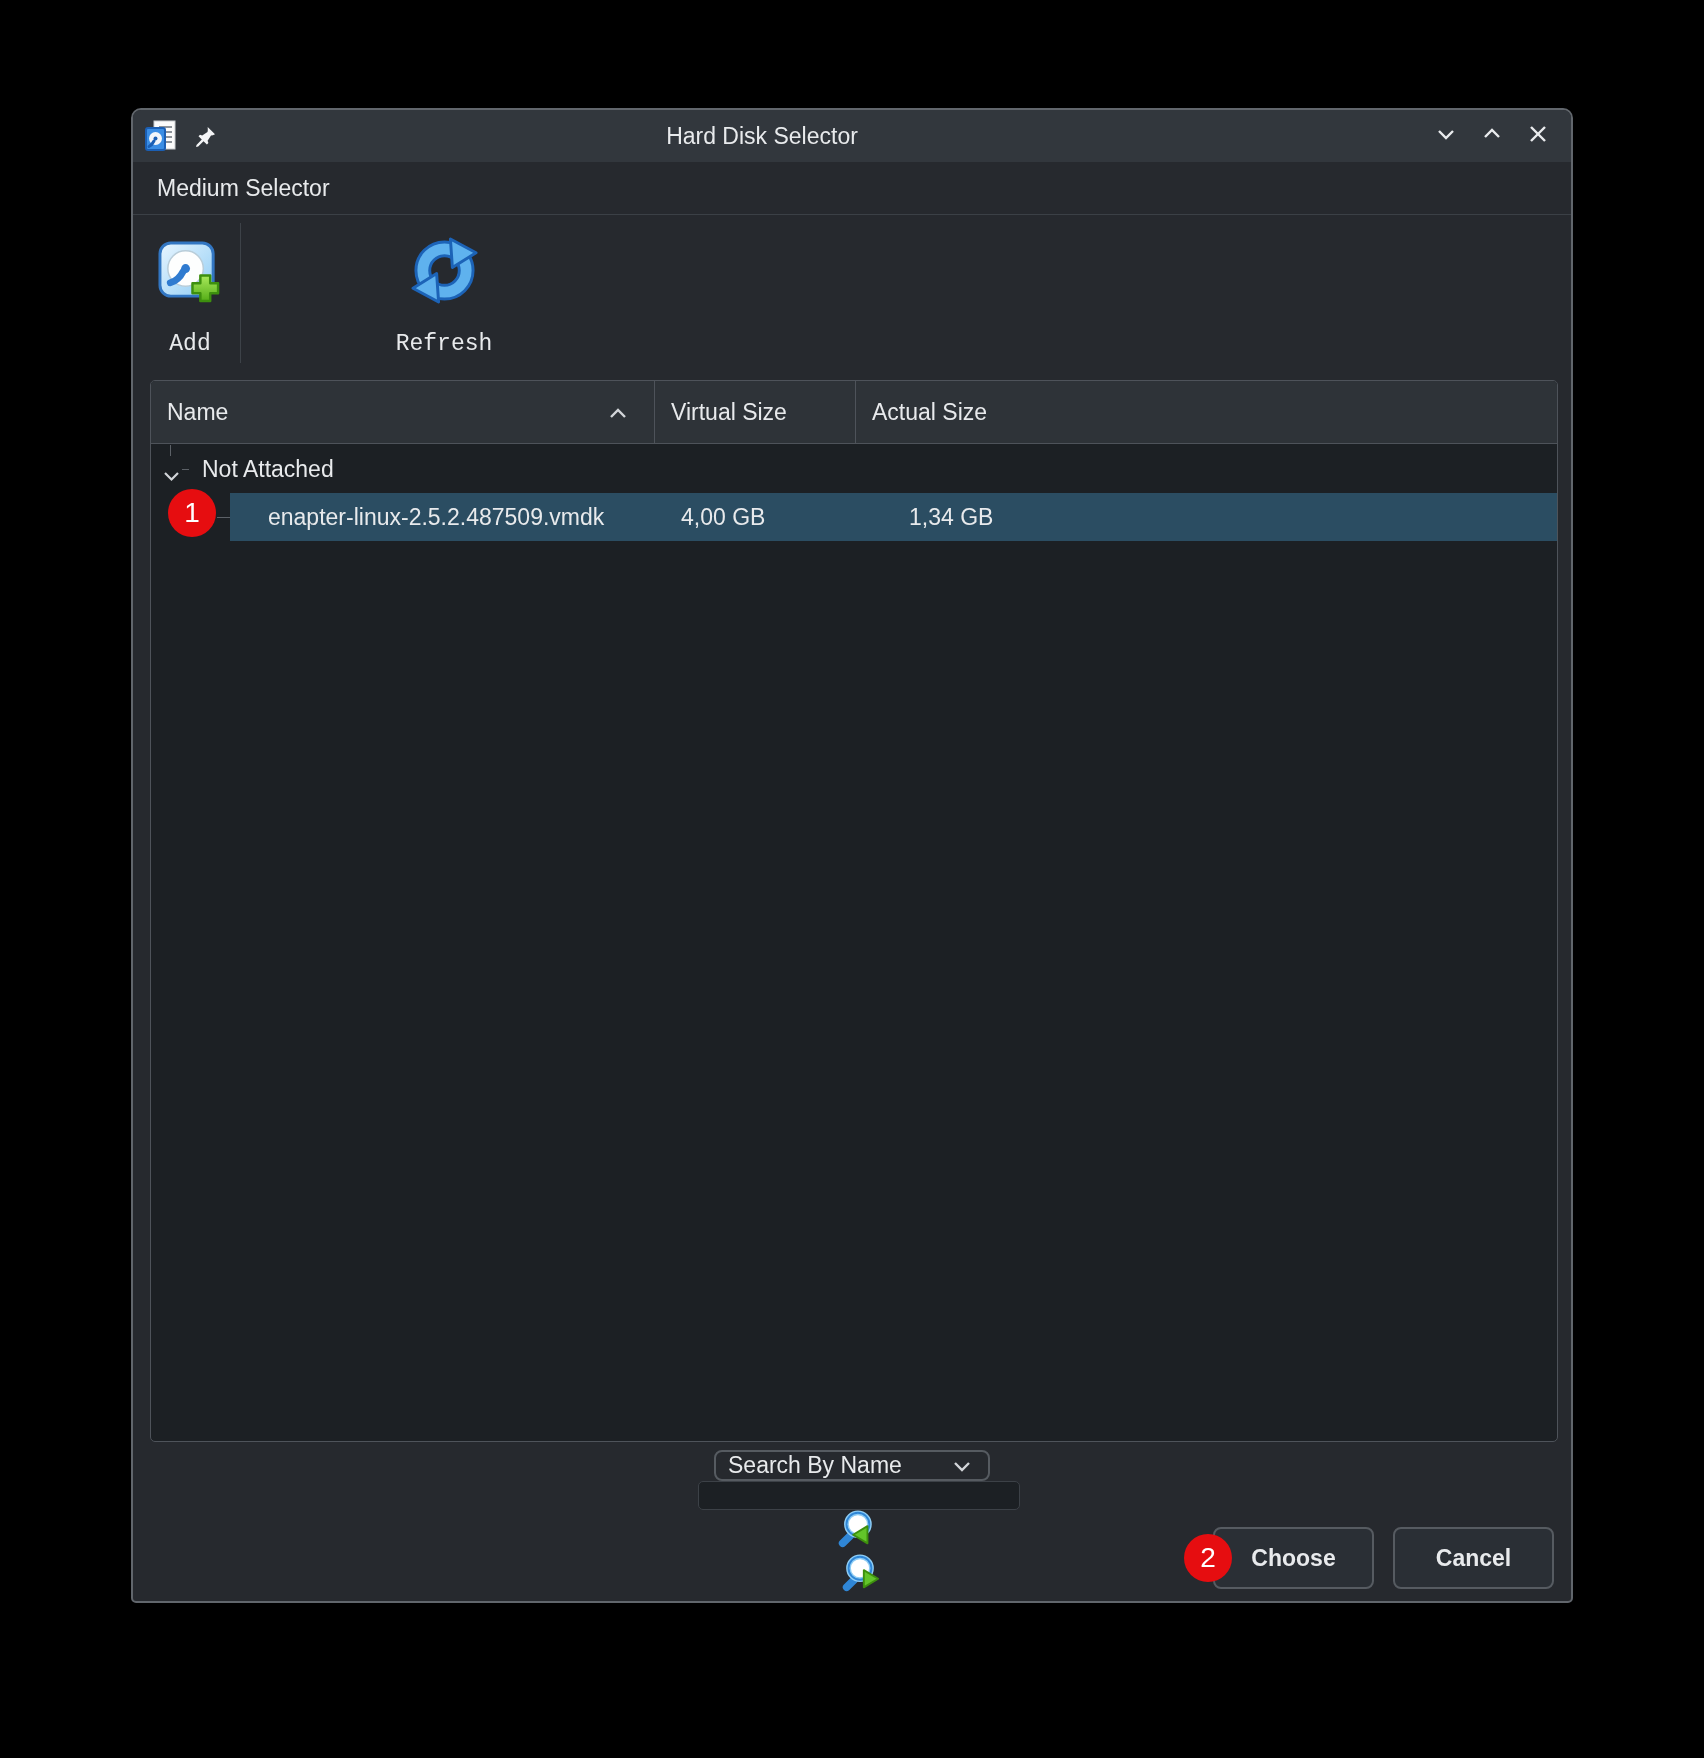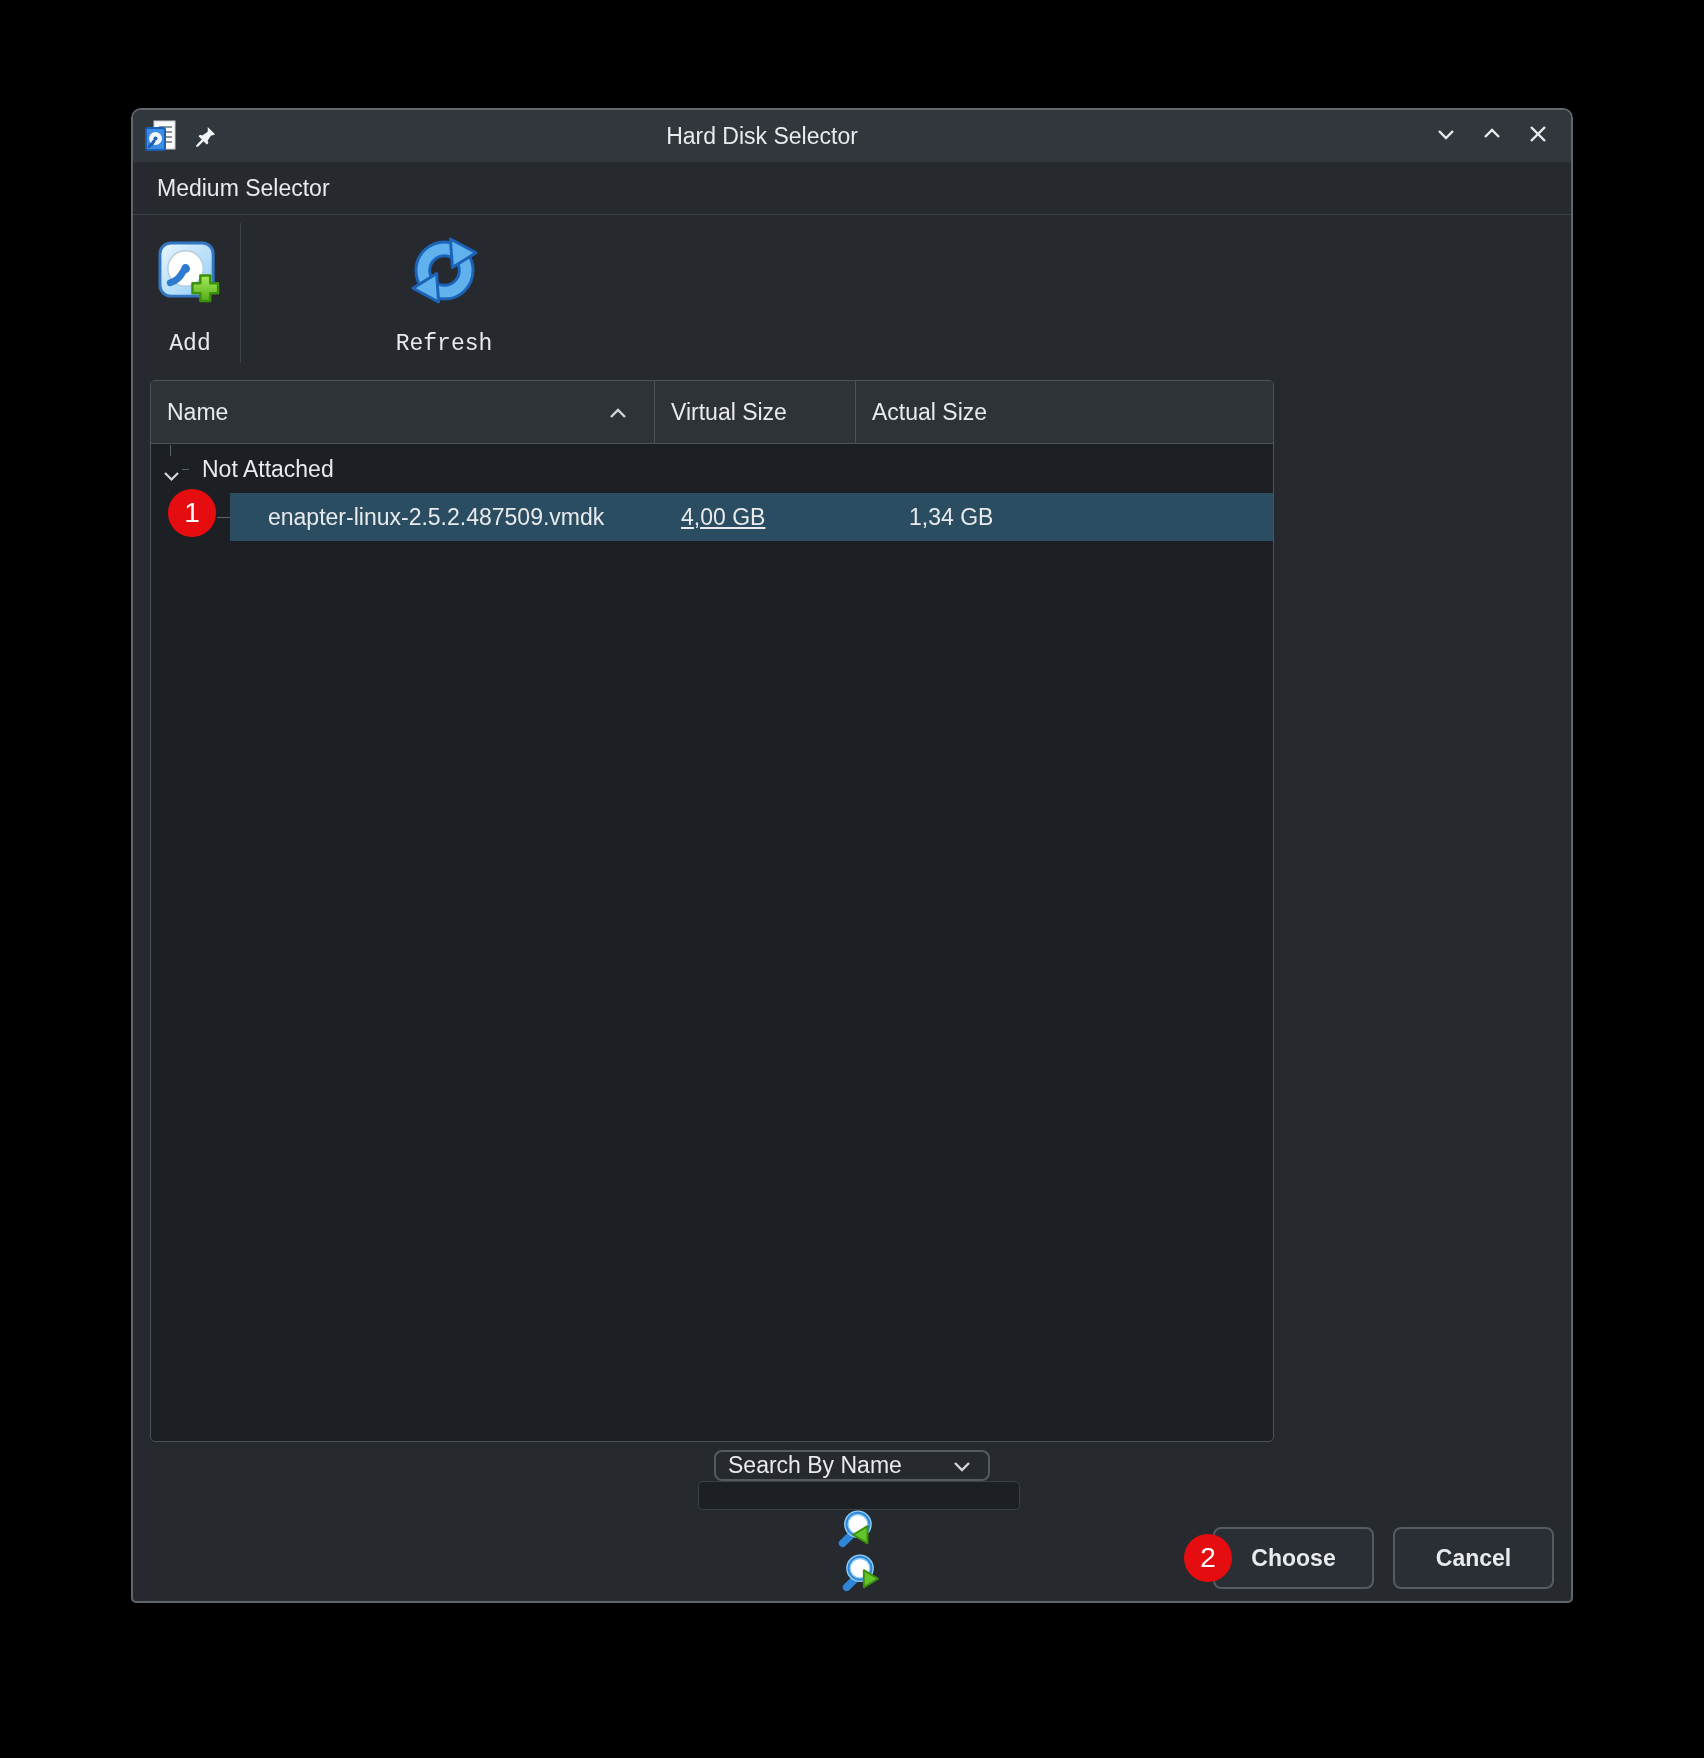--- a/index.html
+++ b/index.html
@@ -28,21 +28,21 @@
   
   .toolbar{position:absolute;left:0;top:105px;right:0;height:165px;}
   .tool-btn{position:absolute;top:22px;width:110px;display:flex;flex-direction:column;
             align-items:center;gap:20px;font-family:Liberation Mono, monospace;}
   .tool-btn svg{width:67px;height:67px;}
   .tool-add{left:2px;}
   .tool-refresh{left:256px;}
   .tool-sep{position:absolute;left:107px;top:8px;width:1px;height:140px;background:#3d4248;}
 
   
-  .mtable{position:absolute;left:17px;top:270px;width:1124px;height:1062px;
+  .mtable{position:absolute;left:17px;top:270px;width:1408px;height:1062px;
           background:var(--table-bg,#1c2024);border:1px solid #4e535a;border-radius:5px;
           box-sizing:border-box;overflow:hidden;}
   .thead{position:absolute;left:0;top:0;right:0;height:63px;background:var(--header-bg,#2e3338);
          border-bottom:1px solid #4e535a;display:flex;box-sizing:border-box;}
   .th{display:flex;align-items:center;padding:0 16px;box-sizing:border-box;}
   .th-name{width:503px;justify-content:space-between;}
   .th-virtual{width:201px;border-left:1px solid #4e535a;}
   .th-actual{flex:1;border-left:1px solid #4e535a;}
   .sort-ind{margin-right:10px;}
 
@@ -50,21 +50,21 @@
   .tree-tick{position:absolute;left:19px;top:0;width:1px;height:11px;background:#5c6167;}
   .expander{margin-left:11px;width:19px;height:14px;}
   .branch-dash{width:7px;height:1px;background:#5c6167;margin-left:1px;}
   .group-label{margin-left:13px;}
 
   .item-row{position:absolute;left:0;top:112px;right:0;height:48px;}
   .item-sel{position:absolute;left:79px;right:0;top:0;bottom:0;background:var(--selection,#2b4d62);}
   .item-branch{position:absolute;left:66px;top:24px;width:13px;height:1px;background:#5c6167;}
   .cell{position:absolute;top:0;line-height:48px;white-space:nowrap;}
   .cell-name{left:85px;margin-left:32px;}
-  .cell-virtual{left:530px;text-decoration:underline;}
+  .cell-virtual{left:530px;}
   .cell-actual{left:758px;}
 
   
   .search-row{position:absolute;left:17px;right:17px;top:1340px;height:60px;
               display:flex;align-items:center;flex-direction:column;}
   .filter-combo{width:276px;height:56px;border:2px solid #565b61;border-radius:8px;
                 display:flex;align-items:center;justify-content:space-between;
                 padding:0 16px 0 12px;box-sizing:border-box;background:var(--window-bg,#26292e);}
   .search-input{flex:1;margin-left:14px;height:54px;background:var(--table-bg,#1c2024);
                 border:1px solid #3c4147;border-radius:5px;color:var(--text,#e8eaec);

